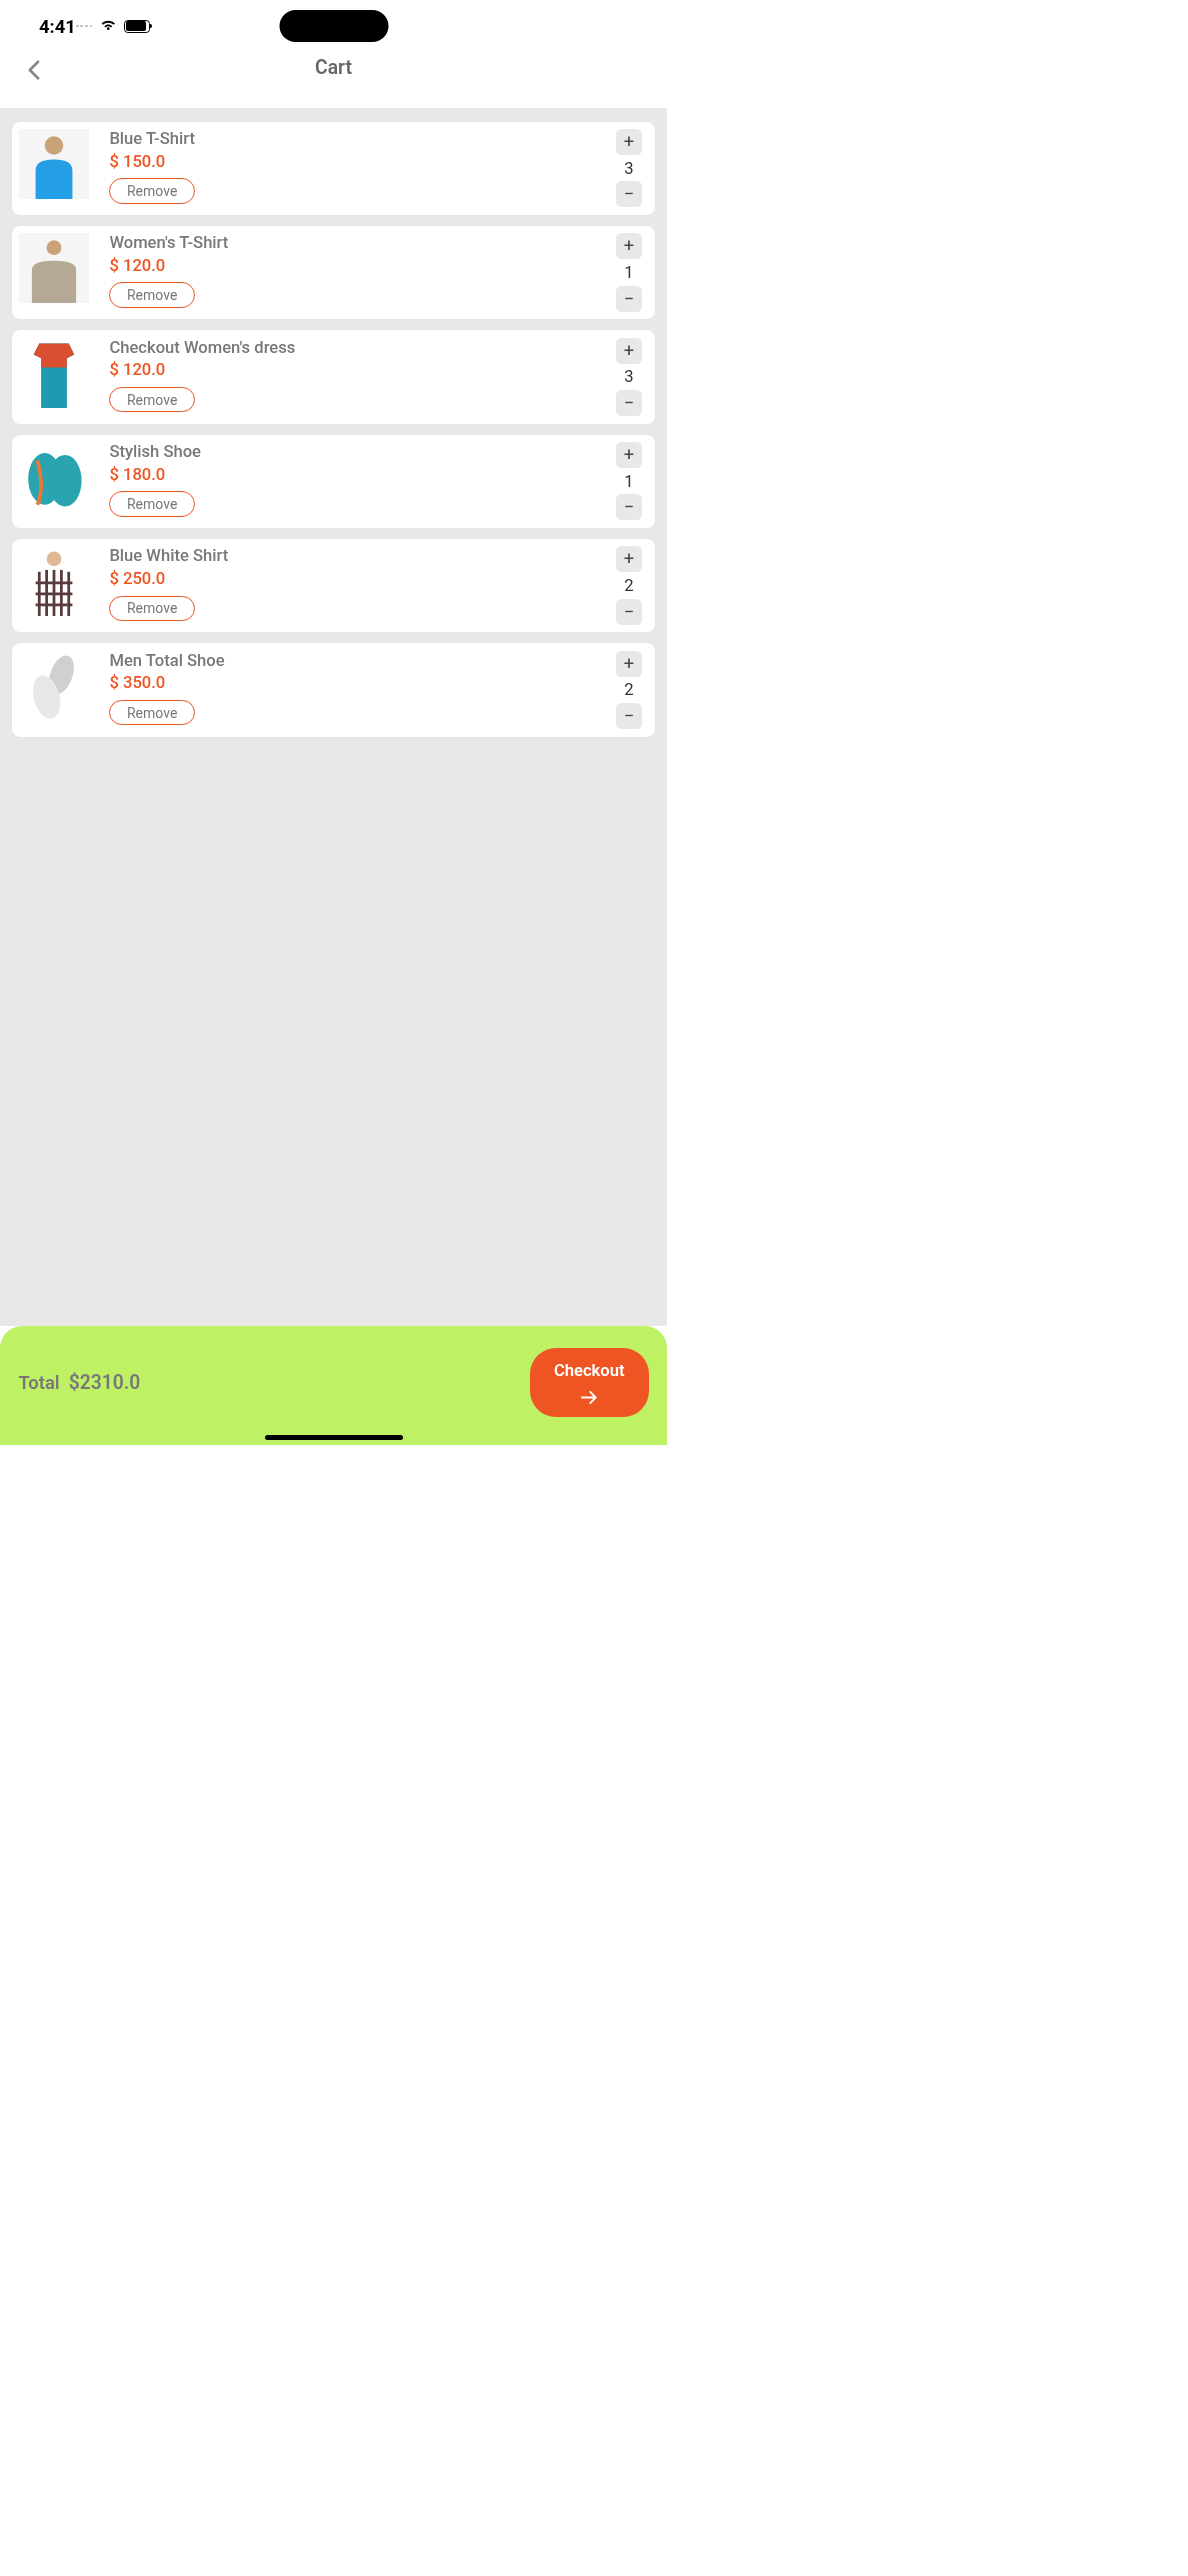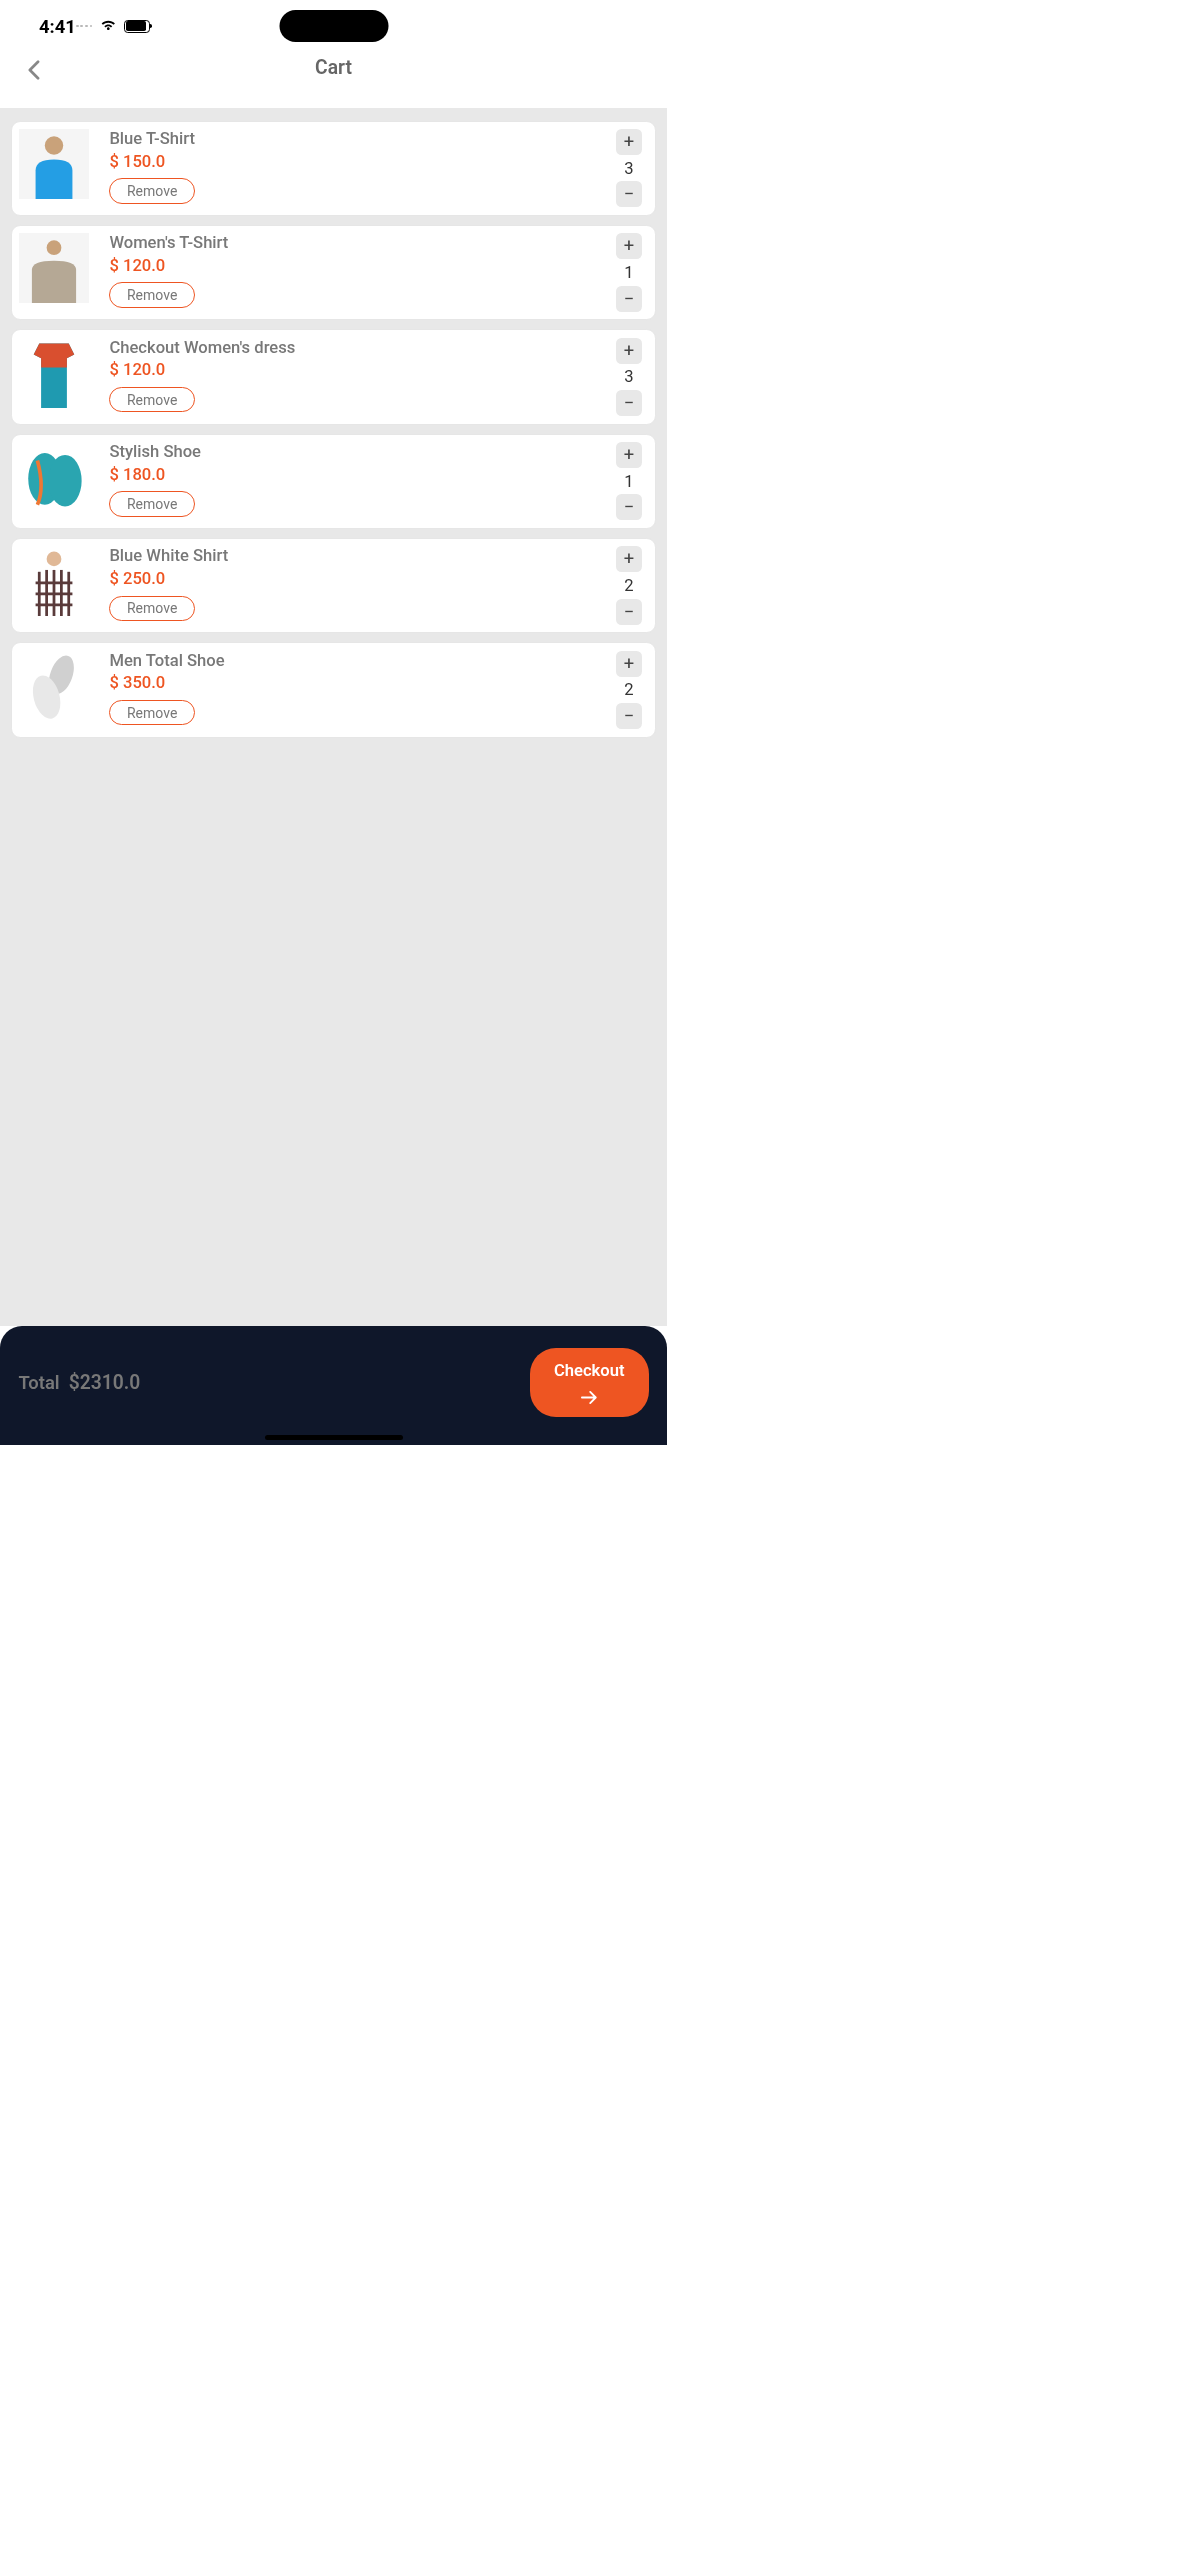--- a/index.html
+++ b/index.html
@@ -150,21 +150,21 @@
       color: #444;
       cursor: pointer;
       display:flex;align-items:center;justify-content:center;
       line-height:1;
     }
     .qty-val {
       font-size: 16.6px;
       color: #333;
     }
     .footer {
-      background: #0f172a;
+      background: #bef264;
       padding: 22px 18.4px 28px;
       display: flex;
       align-items: center;
       justify-content: space-between;
       border-radius: 22px 22px 0 0;
       position:relative;
     }
     .total-wrap{
       display:flex;align-items:center;gap:9.2px;
     }

